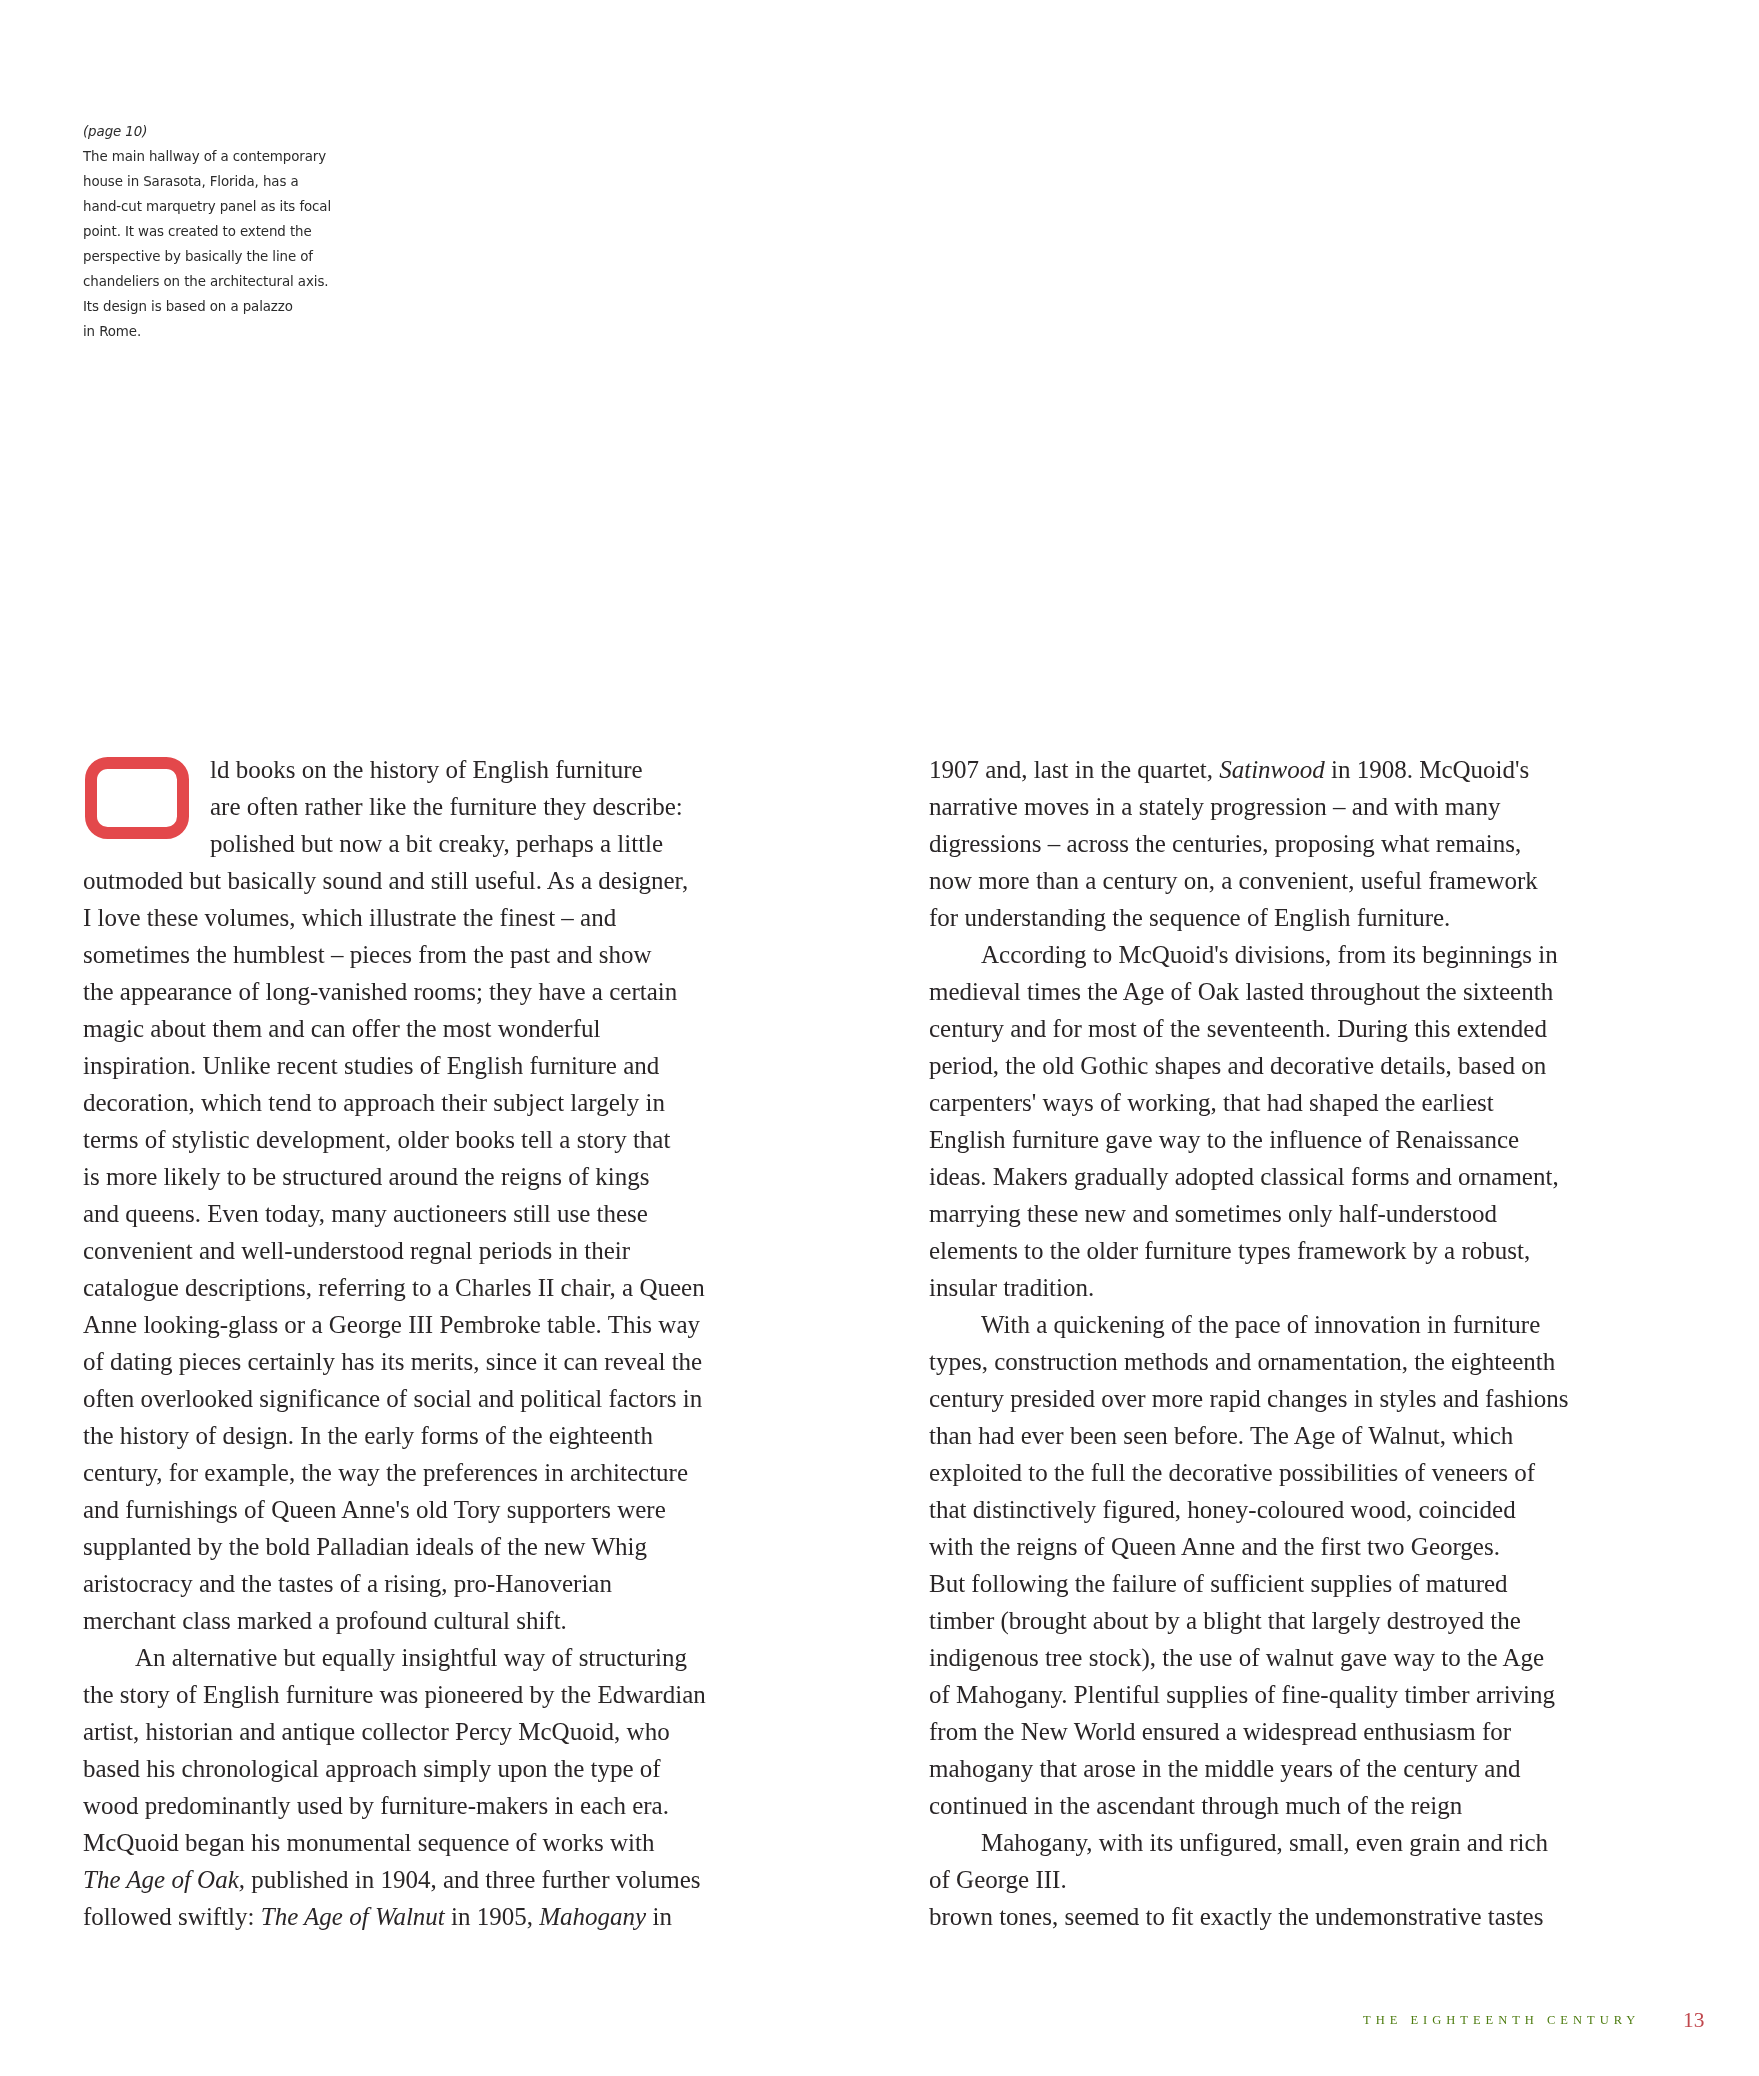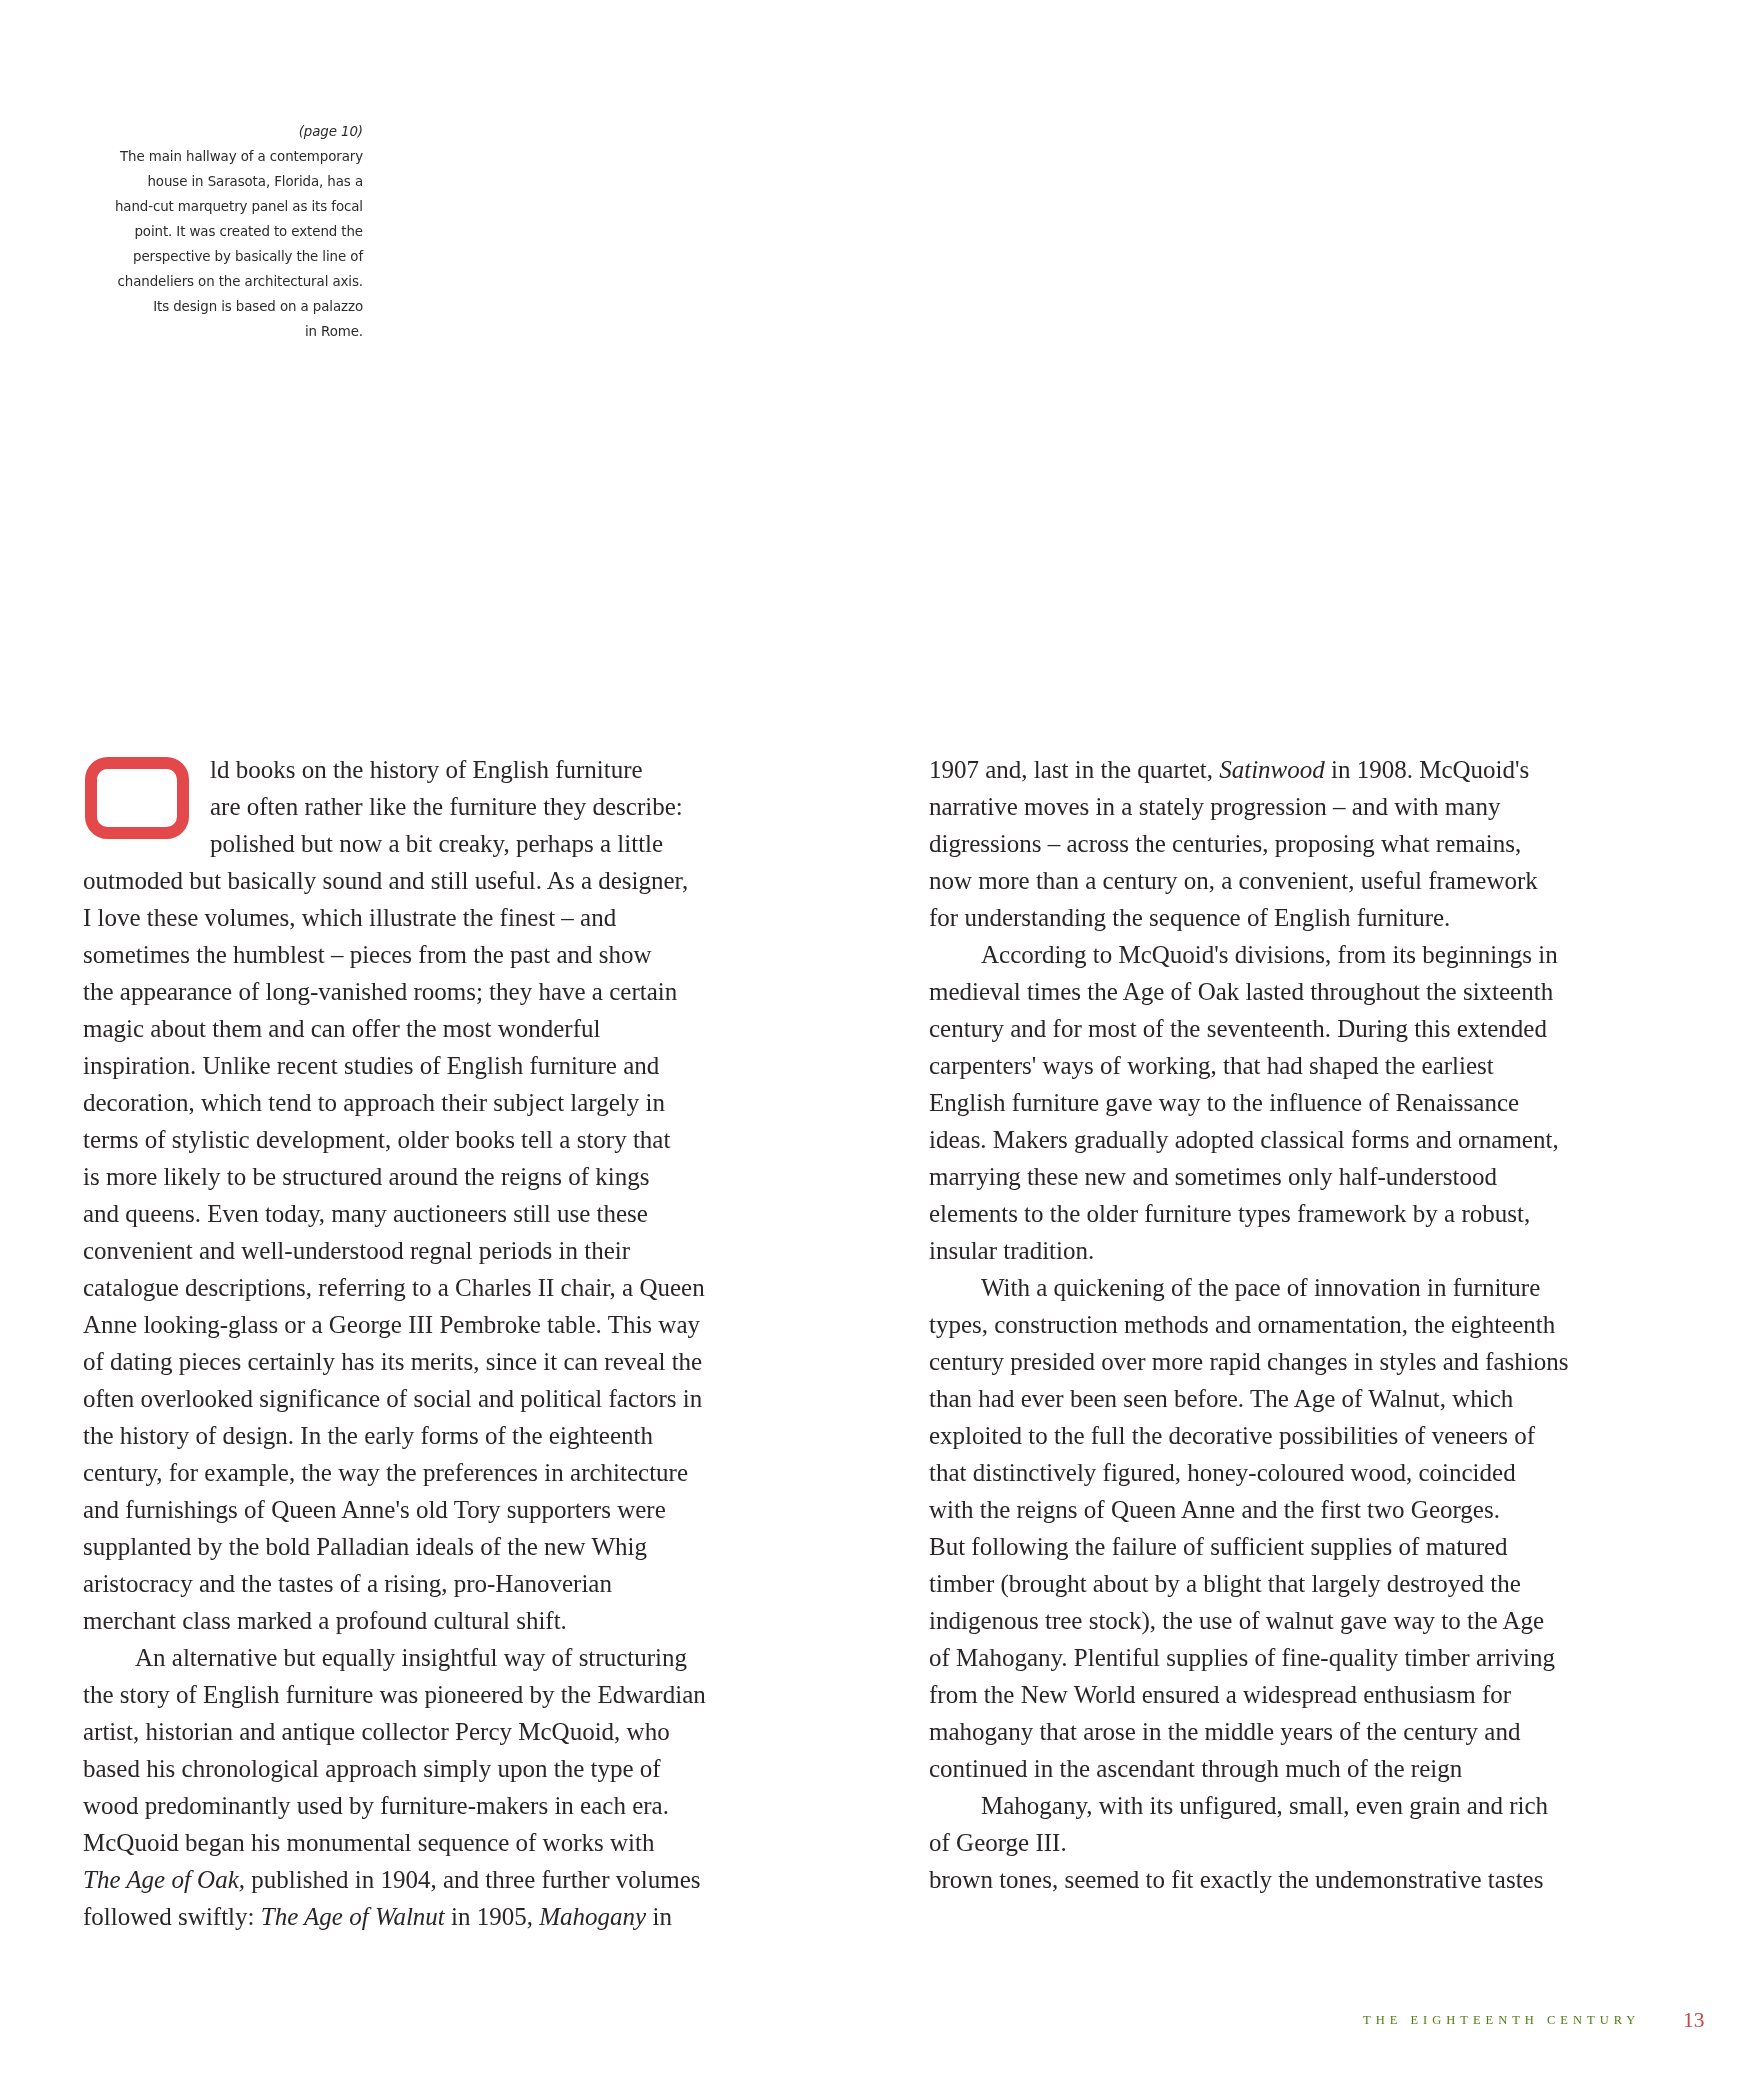--- a/index.html
+++ b/index.html
@@ -17,21 +17,20 @@
     .caption {
       position: absolute;
       left: 83px;
       top: 119px;
       width: 280px;
       font-family: "DejaVu Sans", sans-serif;
       font-size: 13.4px;
       line-height: 25px;
       color: #2b2b2b;
       letter-spacing: -0.1px;
-      text-align: right;
     }
     .caption .ref {
       font-style: italic;
       display: block;
     }
     .caption .cline { display: block; white-space: nowrap; }
 
     .column {
       position: absolute;
       top: 751px;
@@ -148,20 +147,21 @@
 
 <div class="column col-right">
   <span class="line"><span>1907 and, last in the quartet, </span><em>Satinwood</em><span> in 1908. McQuoid's</span></span>
   <span class="line">narrative moves in a stately progression – and with many</span>
   <span class="line">digressions – across the centuries, proposing what remains,</span>
   <span class="line">now more than a century on, a convenient, useful framework</span>
   <span class="line">for understanding the sequence of English furniture.</span>
   <span class="line indent">According to McQuoid's divisions, from its beginnings in</span>
   <span class="line">medieval times the Age of Oak lasted throughout the sixteenth</span>
   <span class="line">century and for most of the seventeenth. During this extended</span>
+  <span class="line">period, the old Gothic shapes and decorative details, based on</span>
   <span class="line">carpenters' ways of working, that had shaped the earliest</span>
   <span class="line">English furniture gave way to the influence of Renaissance</span>
   <span class="line">ideas. Makers gradually adopted classical forms and ornament,</span>
   <span class="line">marrying these new and sometimes only half-understood</span>
   <span class="line">elements to the older furniture types framework by a robust,</span>
   <span class="line">insular tradition.</span>
   <span class="line indent">With a quickening of the pace of innovation in furniture</span>
   <span class="line">types, construction methods and ornamentation, the eighteenth</span>
   <span class="line">century presided over more rapid changes in styles and fashions</span>
   <span class="line">than had ever been seen before. The Age of Walnut, which</span>

